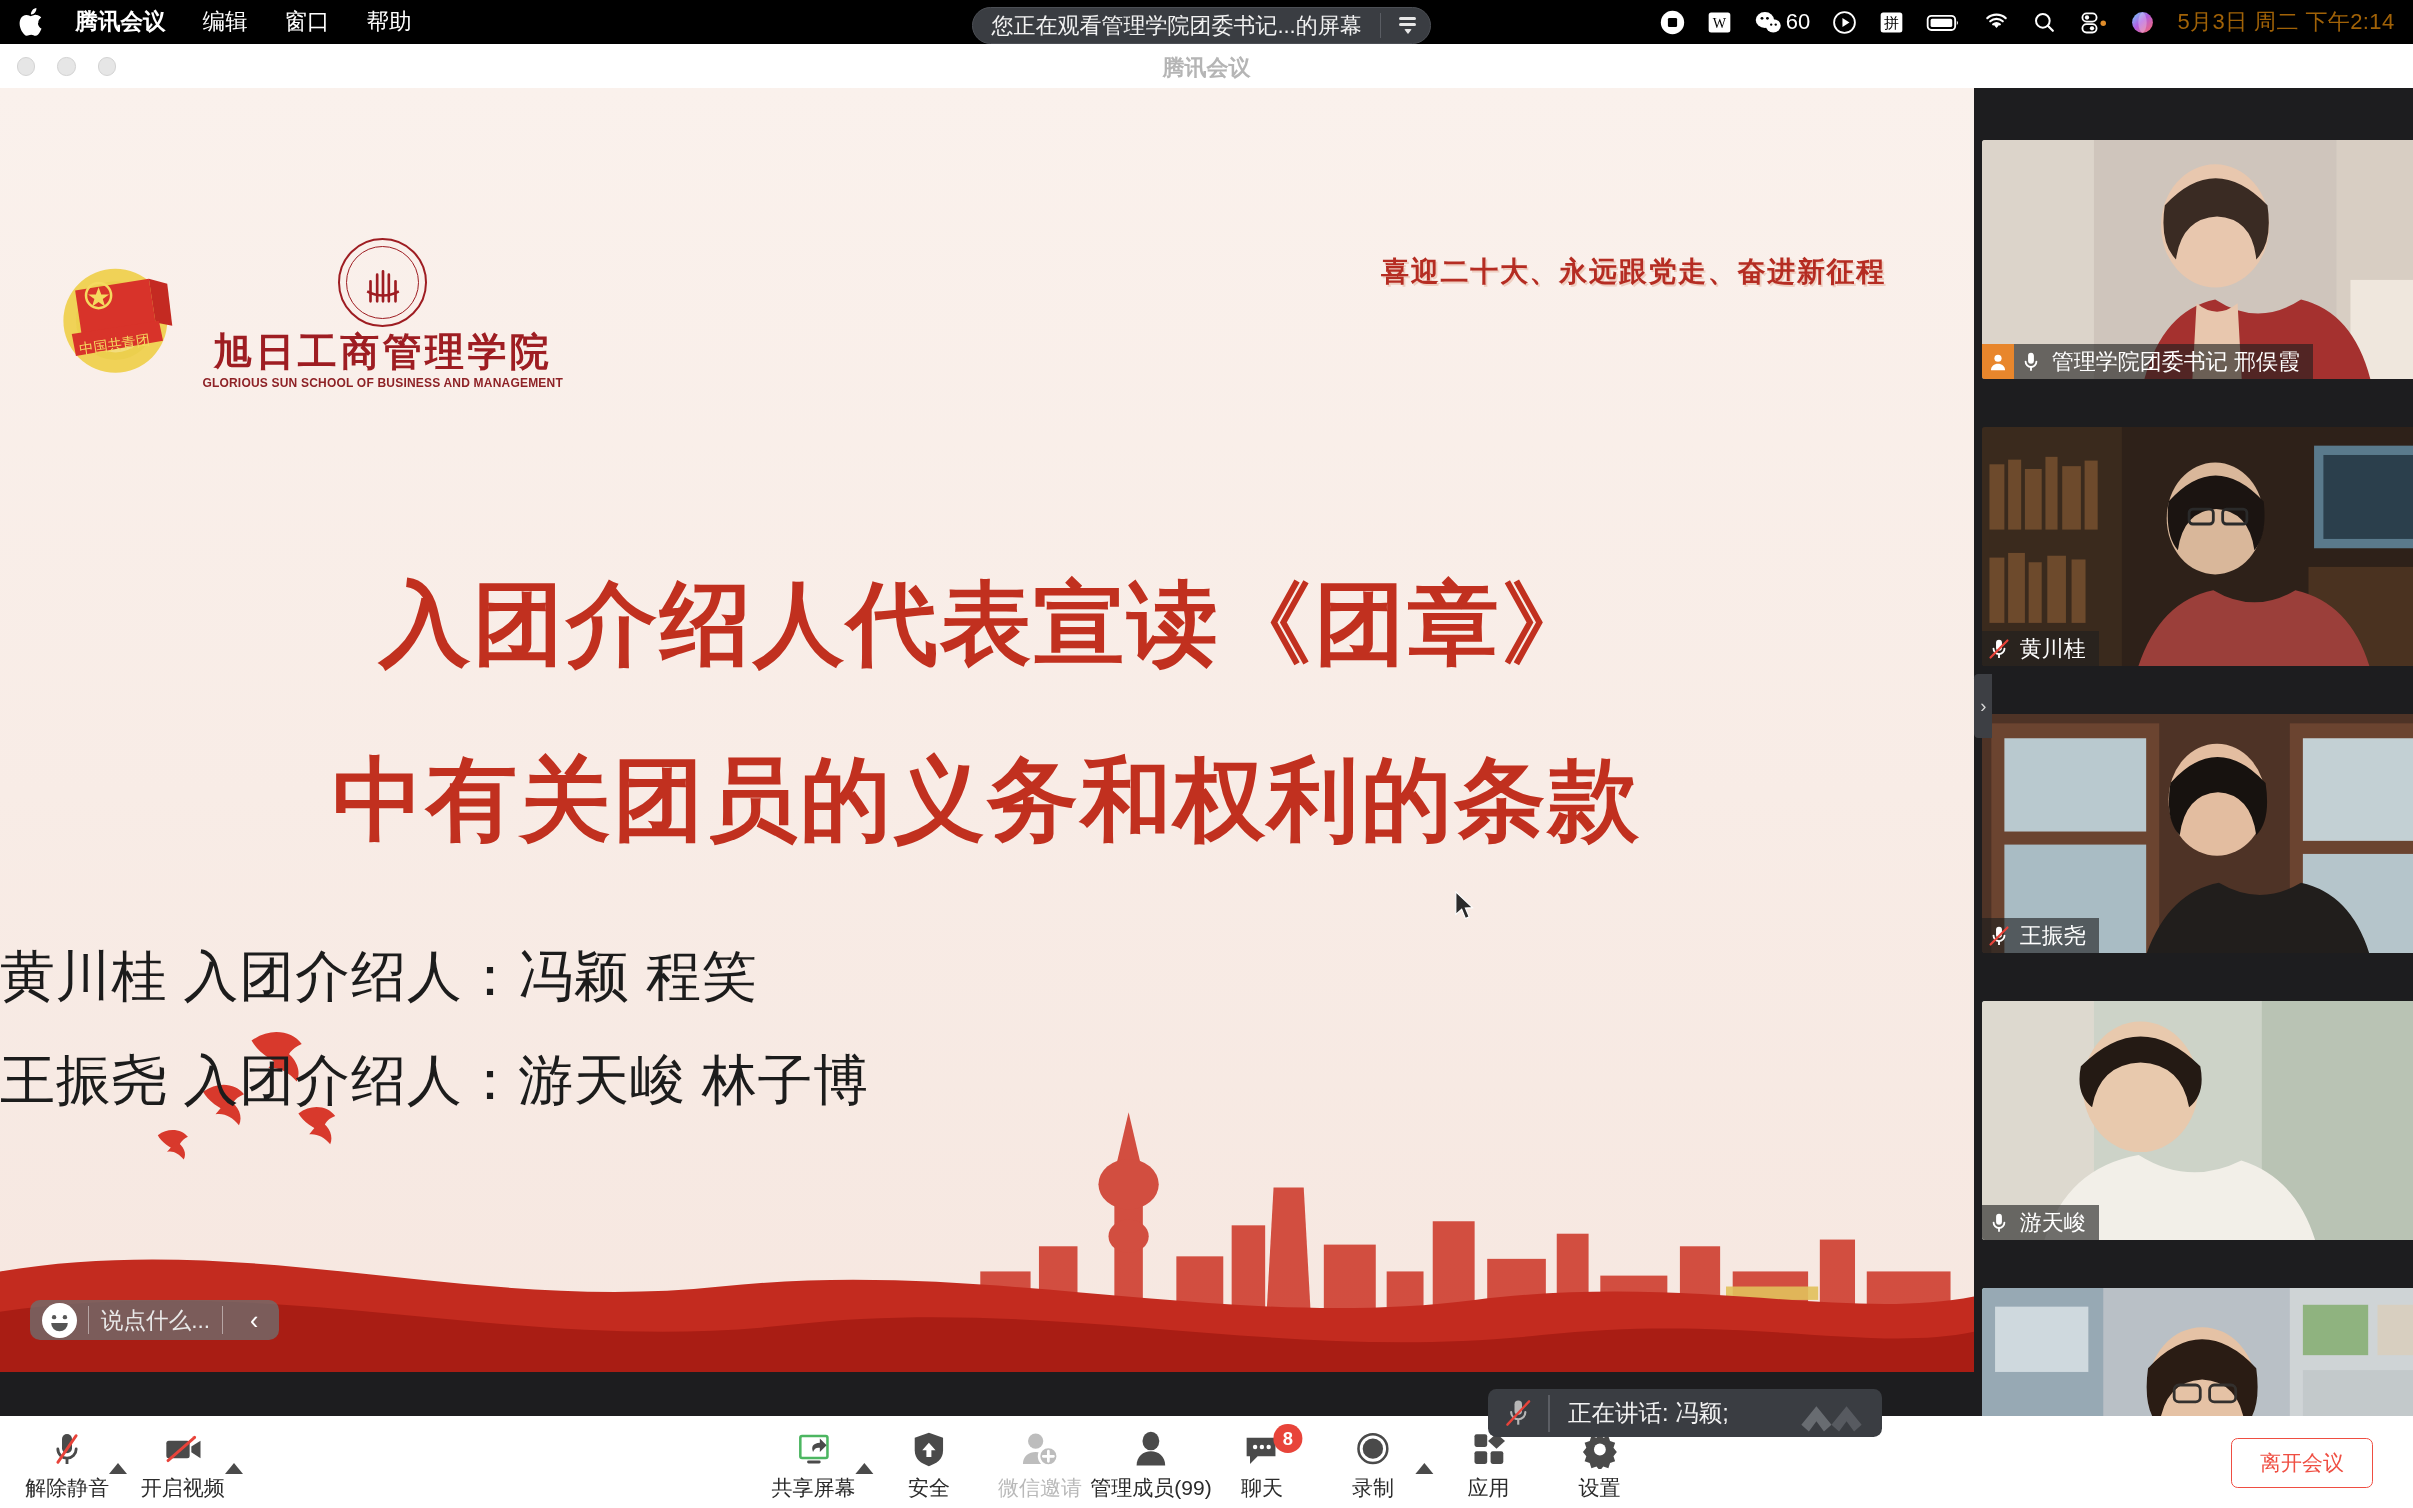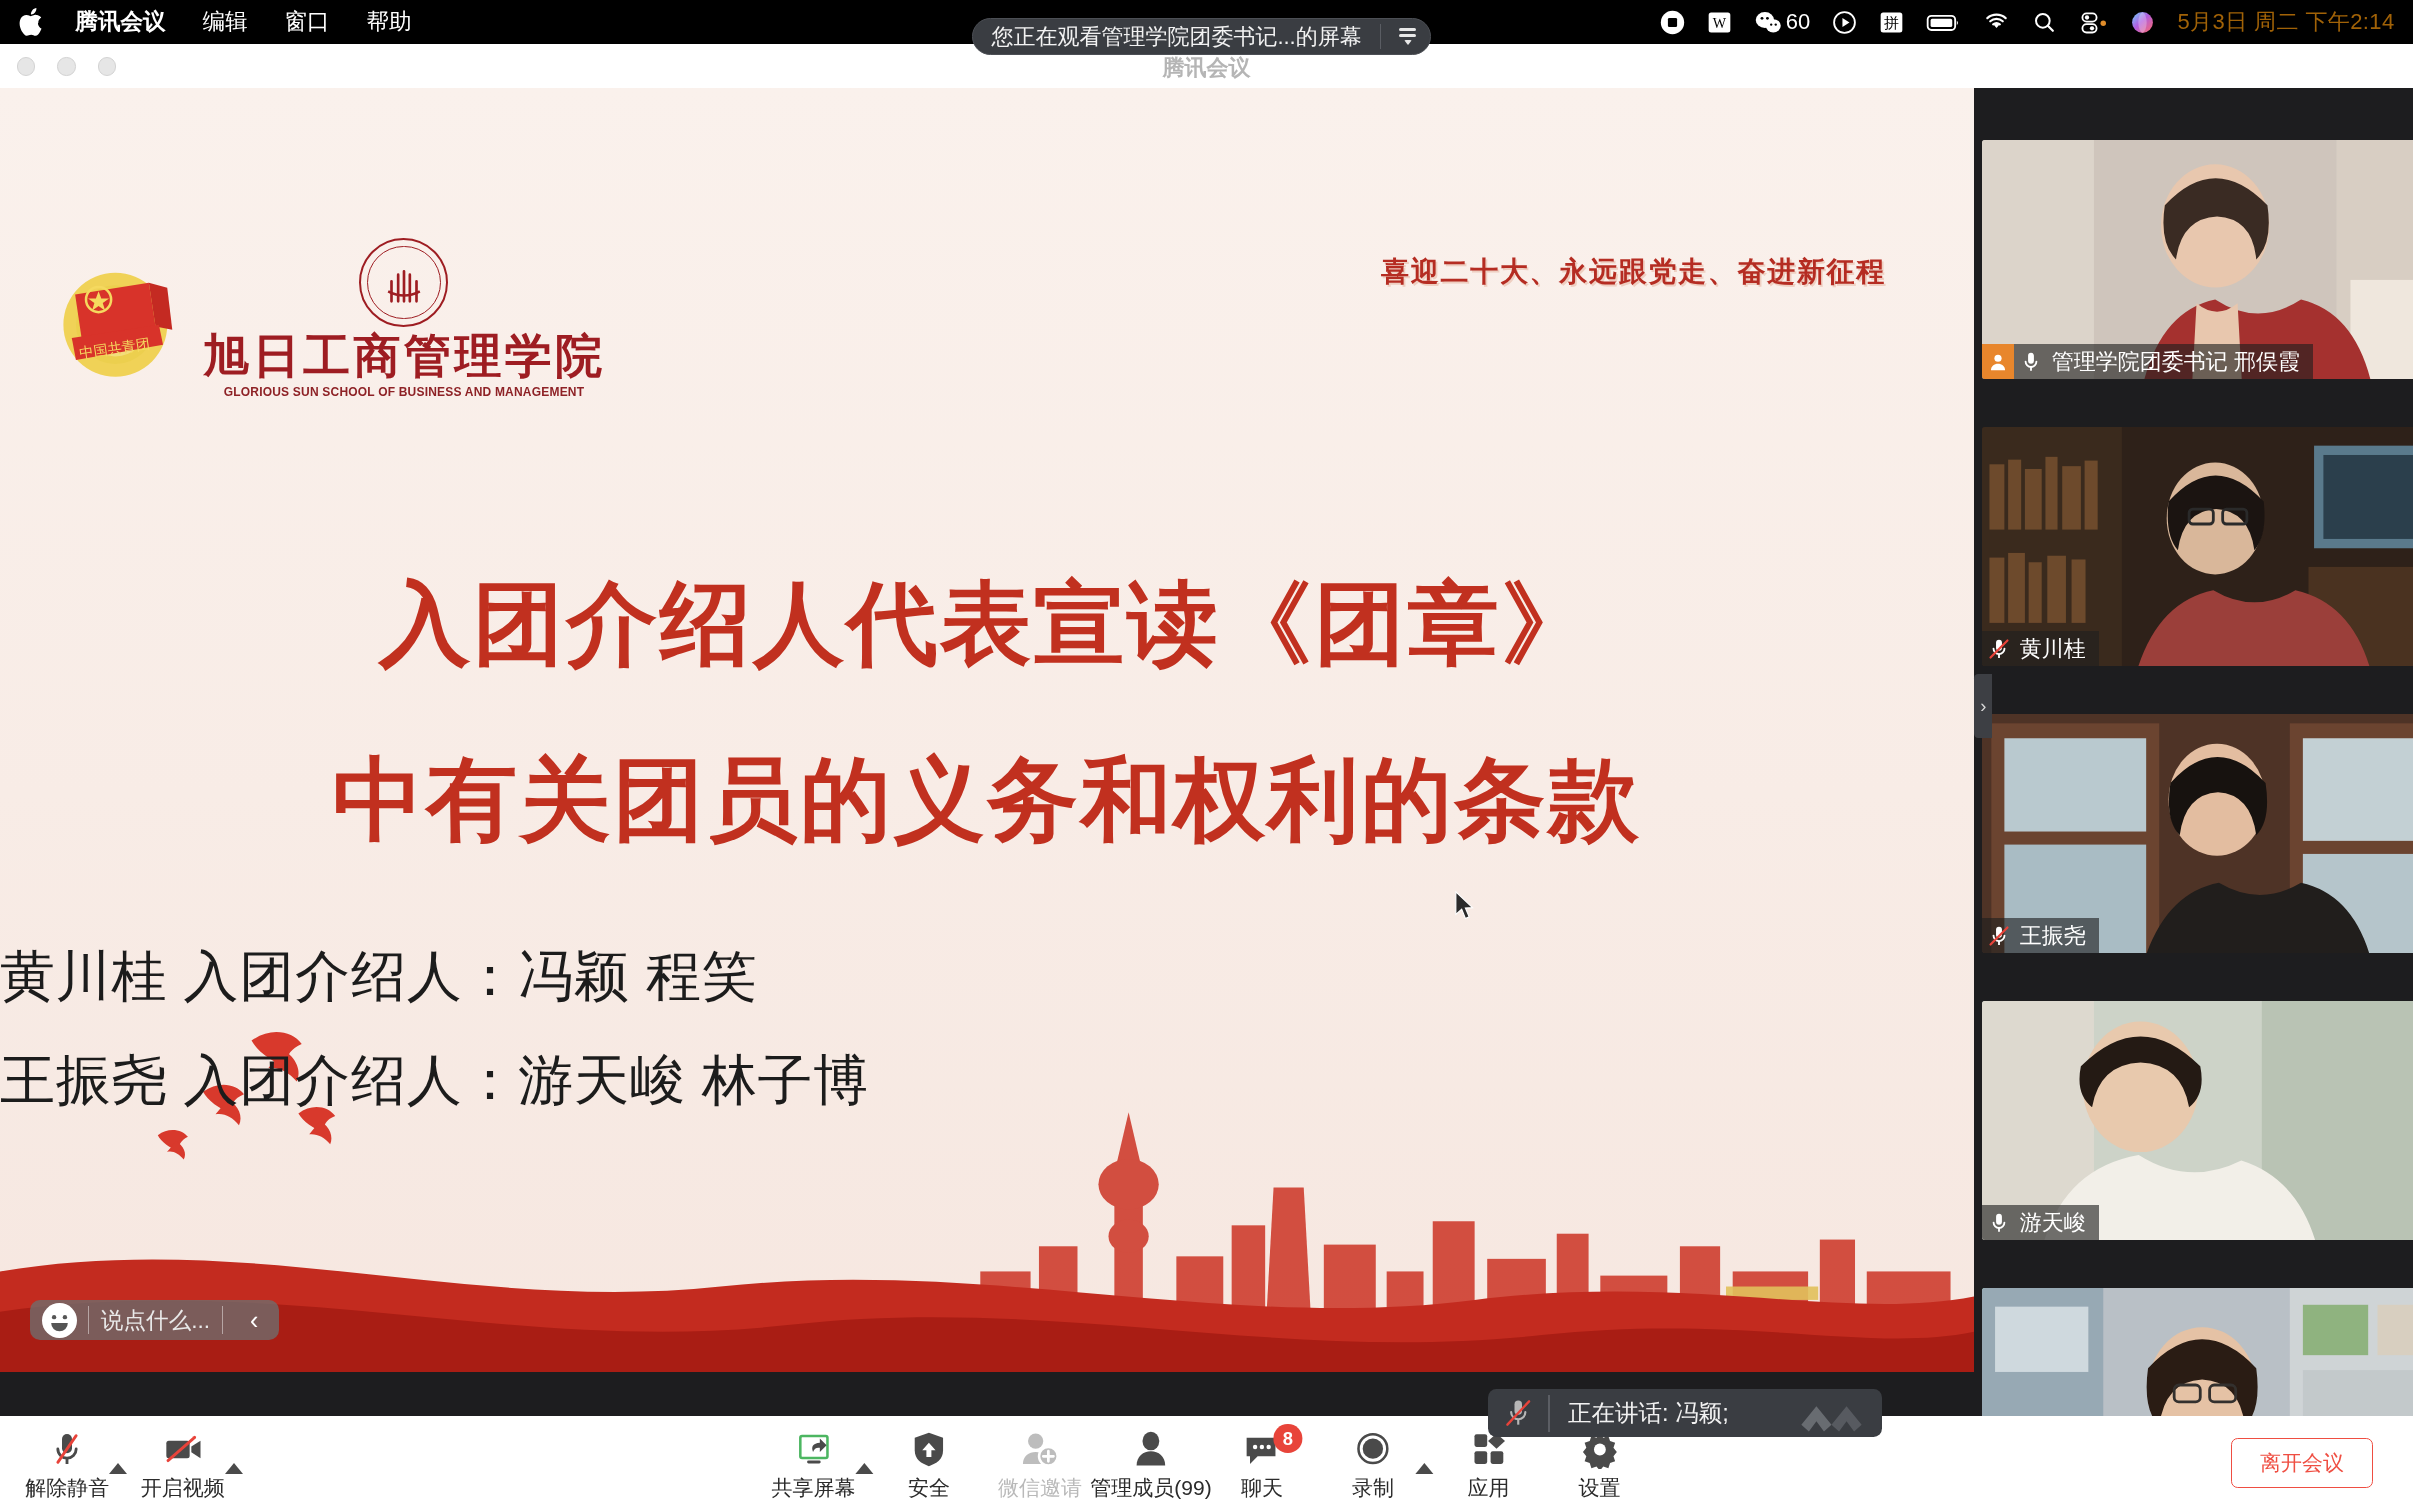--- a/index.html
+++ b/index.html
@@ -22,21 +22,21 @@
   .mb-left { display: flex; align-items: center; gap: 0; padding-left: 18.4px; }
   .mb-item {
     font-size: 22.6px; color: #fff;
     padding: 0 18.4px; line-height: 44px;
     white-space: nowrap;
   }
   .mb-item.bold { font-weight: bold; }
   .apple-logo { width: 28.5px; height: 34px; position: relative; margin-right: 10px; }
   .apple-logo svg { width: 28.5px; height: 34px; display: block; }
 
-  .mb-center { position: absolute; left: 972px; top: 18px; display: flex; align-items: flex-start; }
+  .mb-center { position: absolute; left: 972px; top: 7px; display: flex; align-items: flex-start; }
   .share-pill {
     height: 37px; background: #3a3d42; border-radius: 18.4px;
     display: flex; align-items: center; padding: 0 3.4px 0 18.4px;
     border: 0.8px solid #4c4f55;
   }
   .share-pill .pill-text { font-size: 22px; color: #f2f2f2; white-space: nowrap; }
   .pill-sep { width: 0.8px; height: 25px; background: #5a5d63; margin: 0 8.4px 0 18.4px; }
   .pill-menu { width: 37px; display: flex; flex-direction: column; align-items: center; justify-content: center; gap: 3.4px; }
   .pill-menu i { display: block; background: #e8e8e8; height: 2.5px; border-radius: 1.7px; }
   .pill-menu i:nth-child(1) { width: 17px; }
@@ -88,21 +88,21 @@
   .dhu-seal { width: 89px; height: 89px; border: 2.5px solid #9e1d22; border-radius: 50%; position: relative; margin-bottom: 5px; }
   .dhu-seal::after {
     content: ""; position: absolute; inset: 5.9px; border: 1.7px solid #9e1d22; border-radius: 50%;
   }
   .dhu-seal .flame {
     position: absolute; left: 50%; top: 50%; transform: translate(-50%,-50%);
     width: 39px; height: 40px;
   }
   .dhu-cn {
     font-family: "Liberation Serif", serif;
-    font-size: 47px; color: #9e1d22; font-weight: bold;
+    font-size: 39px; color: #9e1d22; font-weight: bold;
     letter-spacing: 3.4px; white-space: nowrap; line-height: 1.05; text-align: right;
   }
   .dhu-en {
     font-size: 12px; color: #8e2226; font-weight: bold;
     letter-spacing: 0.2px; white-space: nowrap; margin-top: 3.4px;
   }
 
   .slide-slogan {
     position: absolute; right: 88px; top: 166px;
     font-family: "Liberation Serif", serif;

